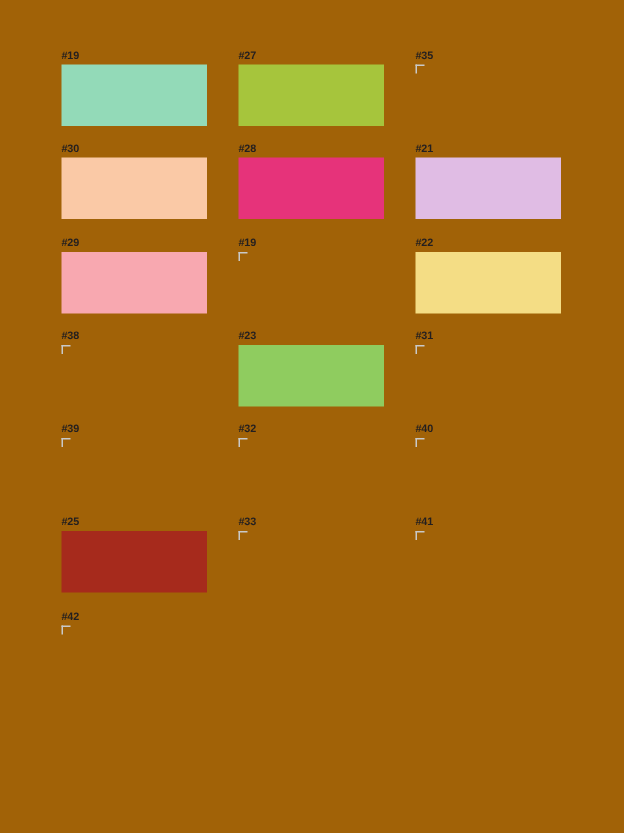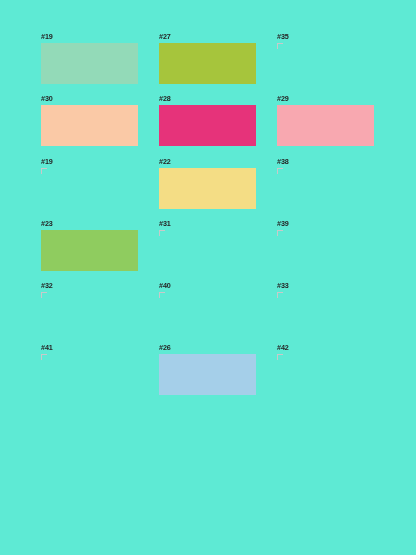--- a/index.html
+++ b/index.html
@@ -12,21 +12,21 @@
     height: 555px;
     background: #ffffff;
     font-family: "Liberation Sans", sans-serif;
     overflow: hidden;
   }
 
   .sheet {
     position: relative;
     width: 416px;
     height: 555px;
-    background: #5eead4;
+    background: #a16207;
   }
 
   .swatch-grid {
     position: absolute;
     left: 41px;
     top: 33px;
     display: grid;
     grid-template-columns: 118px 118px 118px;
     grid-template-rows: repeat(8, 62.3px);
     column-gap: 0px;
@@ -107,20 +107,24 @@
       </div>
       <div class="cell">
         <div class="cell-label">#30</div>
         <div class="cell-chip filled" style="background-color: rgb(250, 201, 166);"></div>
       </div>
       <div class="cell">
         <div class="cell-label">#28</div>
         <div class="cell-chip filled" style="background-color: rgb(230, 51, 122);"></div>
       </div>
       <div class="cell">
+        <div class="cell-label">#21</div>
+        <div class="cell-chip filled" style="background-color: rgb(224, 188, 228);"></div>
+      </div>
+      <div class="cell">
         <div class="cell-label">#29</div>
         <div class="cell-chip filled" style="background-color: rgb(248, 168, 176);"></div>
       </div>
       <div class="cell">
         <div class="cell-label">#19</div>
         <div class="cell-chip empty"></div>
       </div>
       <div class="cell">
         <div class="cell-label">#22</div>
         <div class="cell-chip filled" style="background-color: rgb(244, 221, 133);"></div>
@@ -143,29 +147,29 @@
       </div>
       <div class="cell">
         <div class="cell-label">#32</div>
         <div class="cell-chip empty"></div>
       </div>
       <div class="cell">
         <div class="cell-label">#40</div>
         <div class="cell-chip empty"></div>
       </div>
       <div class="cell">
+        <div class="cell-label">#25</div>
+        <div class="cell-chip filled" style="background-color: rgb(166, 42, 28);"></div>
+      </div>
+      <div class="cell">
         <div class="cell-label">#33</div>
         <div class="cell-chip empty"></div>
       </div>
       <div class="cell">
         <div class="cell-label">#41</div>
         <div class="cell-chip empty"></div>
-      </div>
-      <div class="cell">
-        <div class="cell-label">#26</div>
-        <div class="cell-chip filled" style="background-color: rgb(165, 207, 233);"></div>
       </div>
       <div class="cell">
         <div class="cell-label">#42</div>
         <div class="cell-chip empty"></div>
       </div>
     </div>
 </div>
 
 </body></html>

